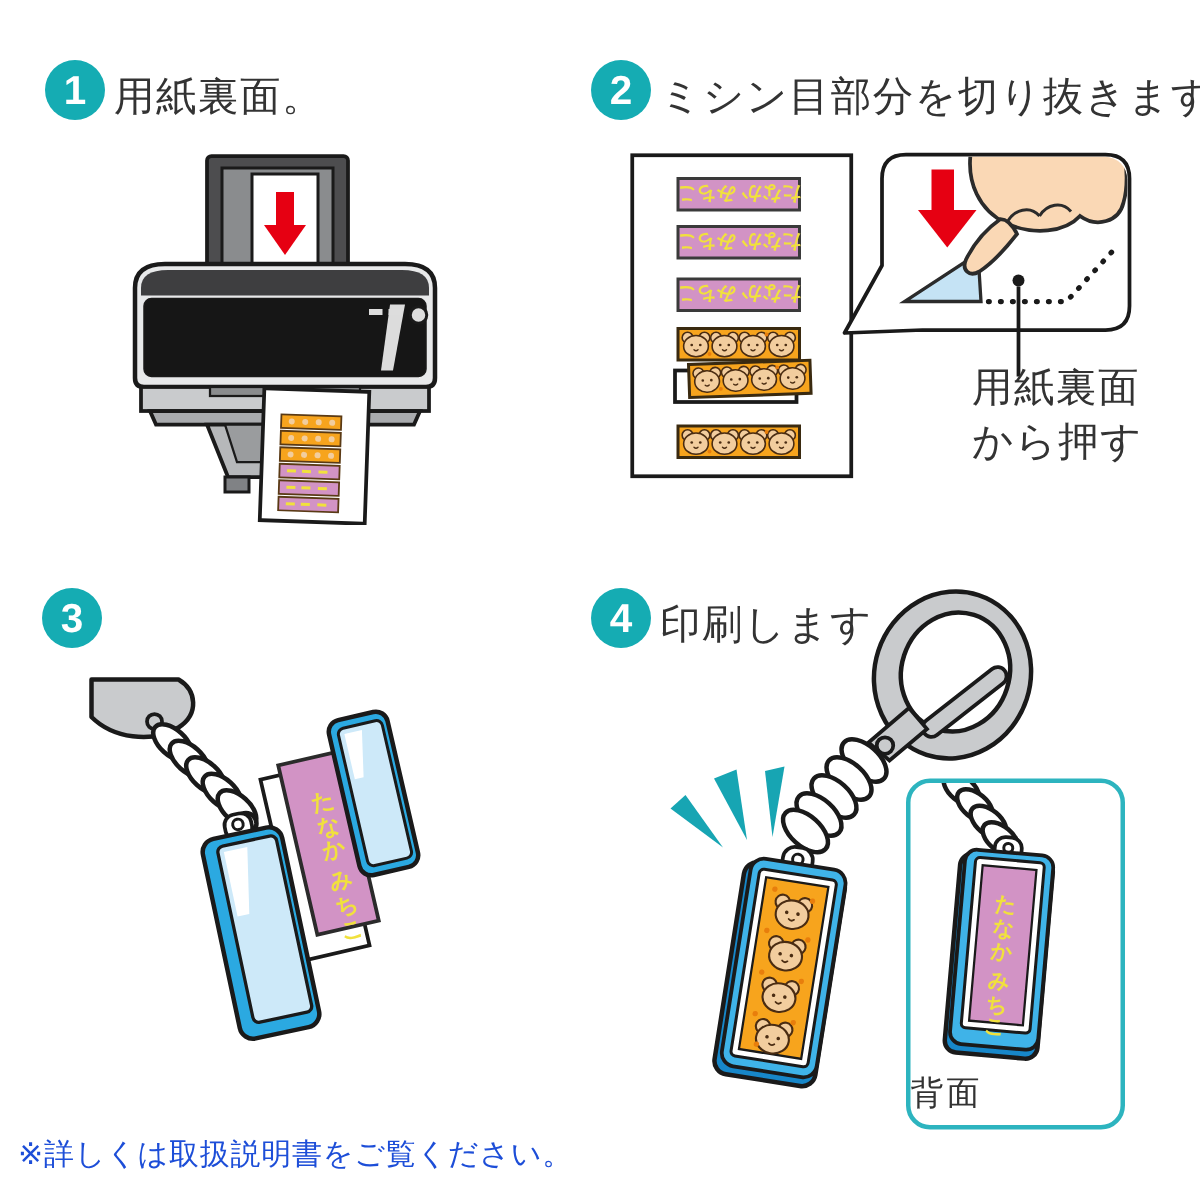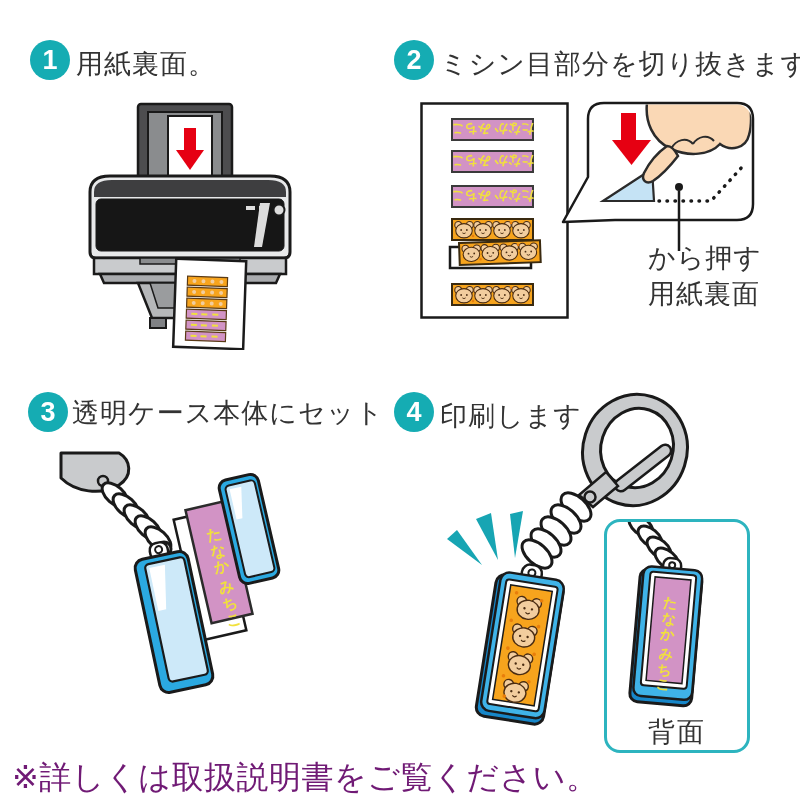--- a/index.html
+++ b/index.html
@@ -5,24 +5,24 @@
   *{margin:0;padding:0;box-sizing:border-box}
   html,body{background:#fff}
   body{width:800px;height:800px;position:relative;overflow:hidden;
        font-family:"Liberation Sans","DejaVu Sans",sans-serif;}
   .abs{position:absolute}
   .step-badge{width:40px;height:40px;border-radius:50%;background:#15ACB3;color:#fff;
       font-size:27px;font-weight:bold;display:flex;align-items:center;justify-content:center}
   .caption{font-size:27px;color:#333;letter-spacing:1px;white-space:nowrap}
   .caption2{font-size:27px;color:#333;letter-spacing:1px;line-height:34px;white-space:nowrap}
   .note-text{font-size:27px;color:#333;line-height:36px;letter-spacing:1px}
-  .footer-note{font-size:32px;color:#701a75;letter-spacing:0.5px;white-space:nowrap}
+  .footer-note{font-size:20px;color:#1d4ed8;letter-spacing:0.5px;white-space:nowrap}
   .back-box{width:146px;height:234px;border:3px solid #2DB4BF;border-radius:16px;
       background:#fff;overflow:hidden}
-  .back-label{text-align:center;font-size:27px;color:#333;margin-top:0px;letter-spacing:2px}
+  .back-label{font-size:22px;color:#333;margin-top:0px;letter-spacing:2px}
   svg{display:block}
 </style>
 </head>
 <body>
 
 <svg width="0" height="0" style="position:absolute" aria-hidden="true">
   <defs>
     <g id="bear">
       <circle cx="-7.5" cy="-6.5" r="4.8" fill="#F2CD9E" stroke="#4a2c12" stroke-width="1.4"></circle>
       <circle cx="7.5" cy="-6.5" r="4.8" fill="#F2CD9E" stroke="#4a2c12" stroke-width="1.4"></circle>
@@ -41,21 +41,20 @@
 
 <div class="abs step-badge" style="left:394px;top:40px">
     <span>2</span>
   </div>
 <div class="abs caption" style="left:440px;top:46px">ミシン目部分を切り抜きます。</div>
 
 <div class="abs step-badge" style="left:28px;top:392px">
     <span>3</span>
   </div>
 <div class="abs caption2" style="left:72px;top:396px">
-  <div>透明ケース本体にセット</div>
 </div>
 
 <div class="abs step-badge" style="left:394px;top:392px">
     <span>4</span>
   </div>
 <div class="abs caption" style="left:440px;top:398px">印刷します</div>
 
 <svg class="abs" style="left:80px;top:100px" width="220" height="250" viewBox="0 0 220 250">
   <g>
     <rect x="58" y="4" width="94" height="78" rx="3" fill="#4D4D4F" stroke="#1a1a1a" stroke-width="2.5"></rect>
@@ -182,22 +181,22 @@
       <path d="M 138,49 C 143,41 153,39 159,46" fill="none" stroke="#2b2b2b" stroke-width="2"></path>
       <path d="M 112,51 C 102,58 94,68 89,78 C 86,85 91,90 98,86 C 107,80 116,70 123,61 C 120,55 116,51 112,51 Z" fill="#FAD8B5" stroke="#2b2b2b" stroke-width="2.5"></path>
     </g>
     <polyline points="104,106 156,106 188,71" fill="none" stroke="#1a1a1a" stroke-width="3.5" stroke-linecap="round" stroke-dasharray="0.5 7.5"></polyline>
   </g>
   <circle cx="124" cy="92" r="4" fill="#1a1a1a"></circle>
   <line x1="124" y1="96" x2="124" y2="156" stroke="#1a1a1a" stroke-width="2.5"></line>
 </svg>
 
 <div class="abs note-text" style="left:648px;top:240px">
+  <div>用紙裏面</div>
   <div>から押す</div>
-  <div>用紙裏面</div>
 </div>
 
 <svg class="abs" style="left:55px;top:450px" width="280" height="290" viewBox="0 0 280 290">
   <path d="M 6,3 L 64,3 C 76,10 78,26 64,35 C 46,46 20,42 6,28 Z" fill="#C9CBCD" stroke="#1a1a1a" stroke-width="3" stroke-linejoin="round"></path>
   <circle cx="48" cy="31" r="5" fill="#C9CBCD" stroke="#1a1a1a" stroke-width="2.5"></circle>
   <g fill="#fff" stroke="#1a1a1a" stroke-width="3">
     <ellipse cx="60" cy="45" rx="15.5" ry="8.5" transform="rotate(42 60 45)"></ellipse>
     <ellipse cx="71" cy="56" rx="15.5" ry="8.5" transform="rotate(42 71 56)"></ellipse>
     <ellipse cx="82" cy="67" rx="15.5" ry="8.5" transform="rotate(42 82 67)"></ellipse>
     <ellipse cx="93" cy="78" rx="15.5" ry="8.5" transform="rotate(42 93 78)"></ellipse>

